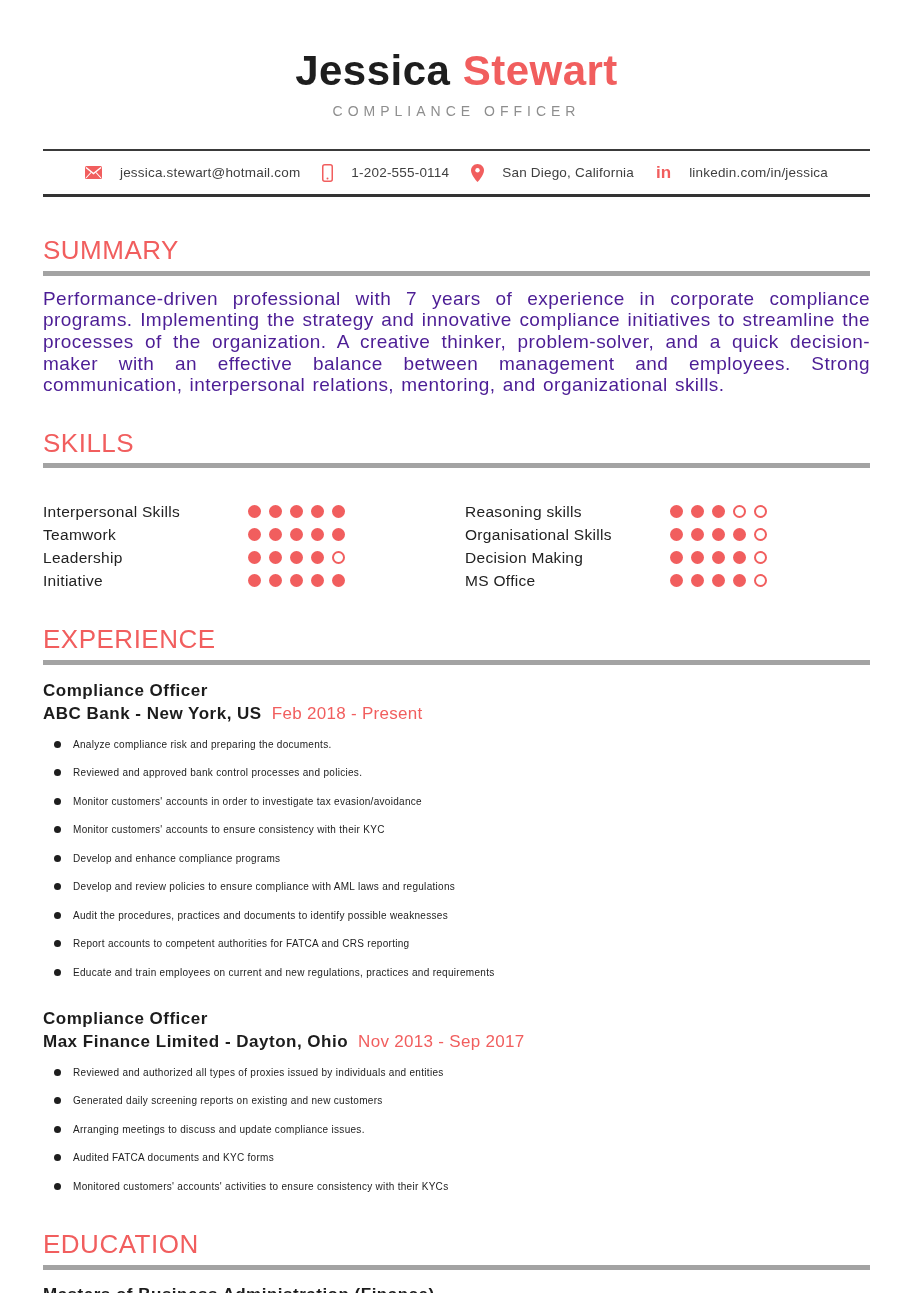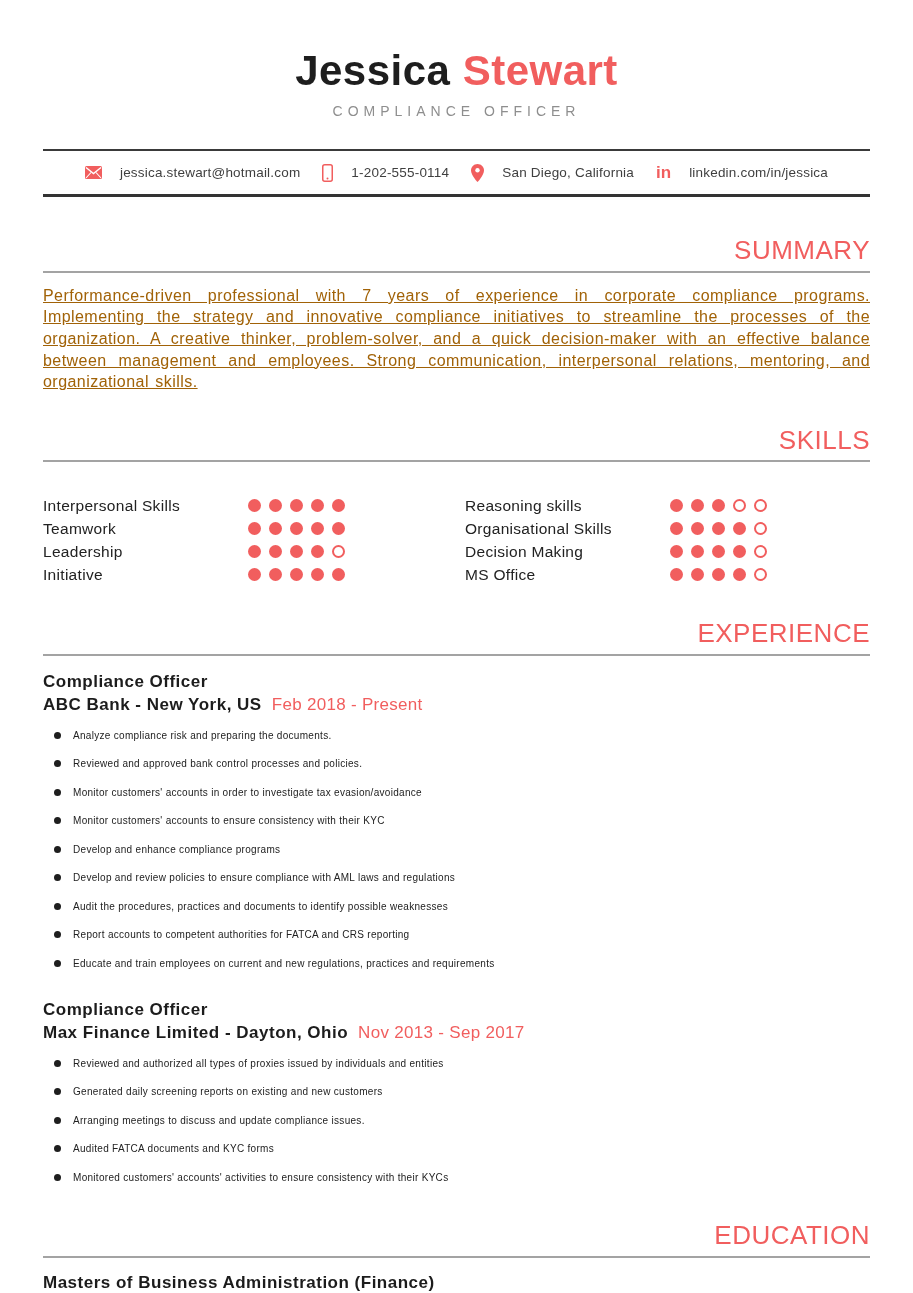--- a/index.html
+++ b/index.html
@@ -17,24 +17,24 @@
     padding:13px 0 13px 0;display:flex;justify-content:center;align-items:flex-end;gap:22px;}
   .contact-item{display:flex;flex-direction:row;align-items:center;gap:5px;}
   .contact-icon{height:17px;display:flex;align-items:center;justify-content:center;}
   .contact-text{font-size:13.5px;color:#3f3f3f;letter-spacing:0.2px;padding-left:13px;}
   .li-in{color:#f15e5e;font-weight:700;font-size:17px;line-height:17px;font-family:"Liberation Sans",sans-serif;}
 
   
   section{margin-top:33px;}
   section.first{margin-top:39px;}
   h2{color:#f15e5e;font-size:26px;font-weight:400;letter-spacing:0.5px;margin:0 0 12px 0;
-     padding-bottom:6px;border-bottom:2px solid #a3a3a3;line-height:1.1;text-align:right;}
-
-  .summary-text{margin:0;font-size:16px;line-height:21.6px;text-align:justify;color:#a16207;
-     letter-spacing:0.45px;word-spacing:1.5px;text-decoration:underline;}
+     padding-bottom:6px;border-bottom:5px solid #a3a3a3;line-height:1.1;}
+
+  .summary-text{margin:0;font-size:19px;line-height:21.6px;text-align:justify;color:#4c1d95;
+     letter-spacing:0.45px;word-spacing:1.5px;}
 
   
   .skills-grid{display:grid;grid-template-columns:302px 302px;column-gap:120px;margin-top:32px;}
   .skill-row{display:flex;align-items:center;justify-content:space-between;height:23px;}
   .skill-label{font-size:15.5px;color:#222222;letter-spacing:0.3px;}
   .skill-dots{display:flex;gap:8px;width:97px;justify-content:flex-end;}
   .dot{width:13px;height:13px;border-radius:50%;box-sizing:border-box;display:inline-block;}
   .dot.filled{background:#f15e5e;}
   .dot.empty{background:#fff;border:2px solid #f15e5e;}
 

